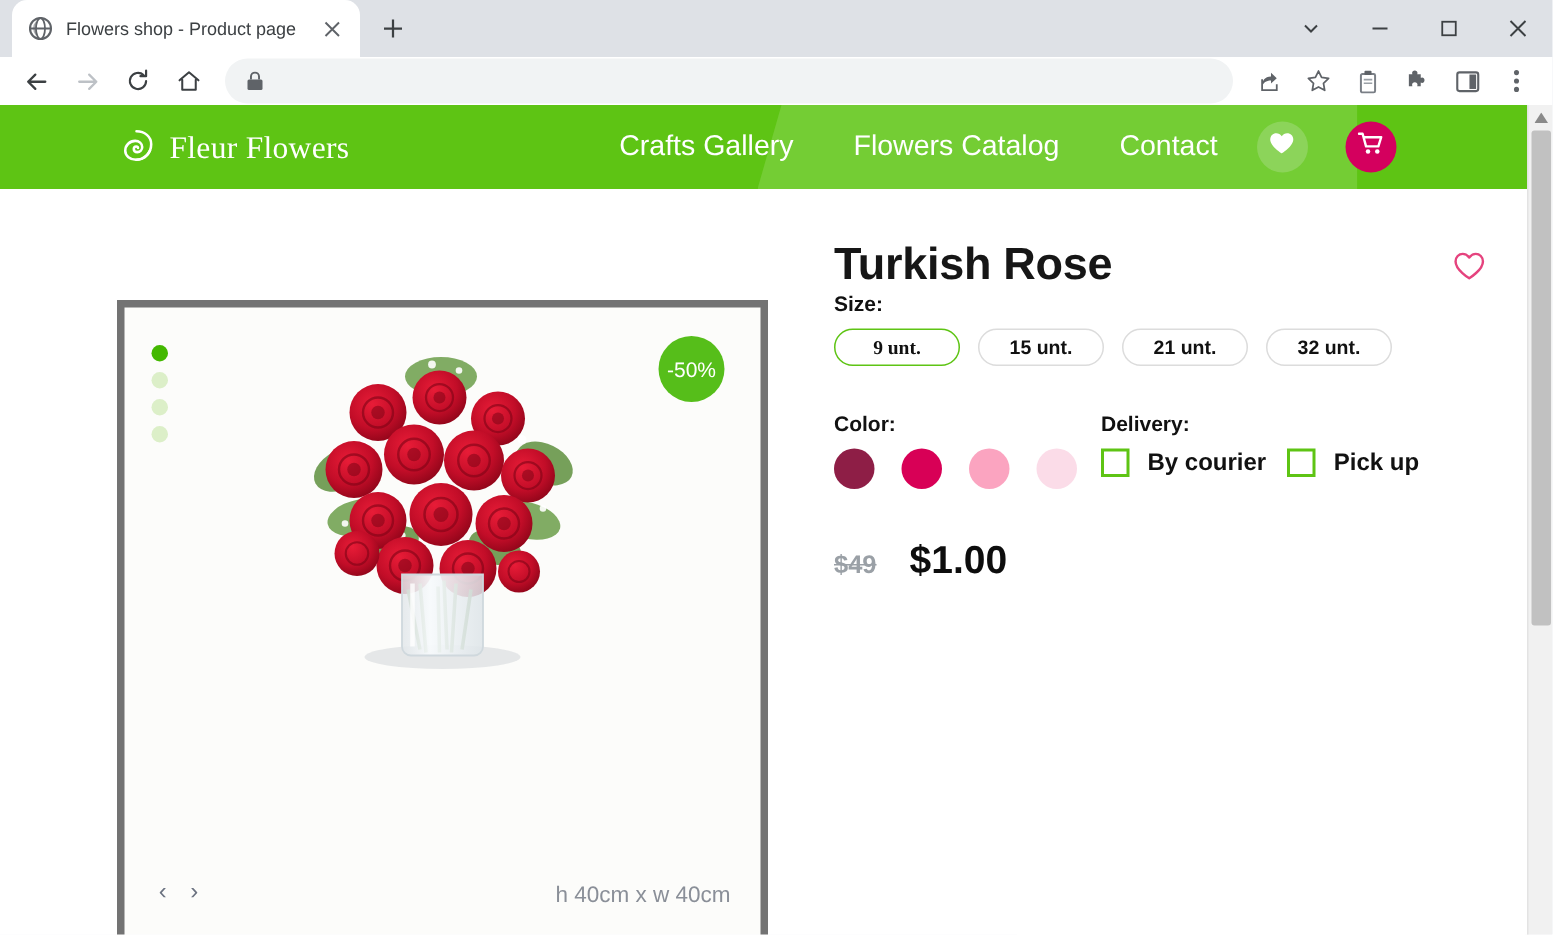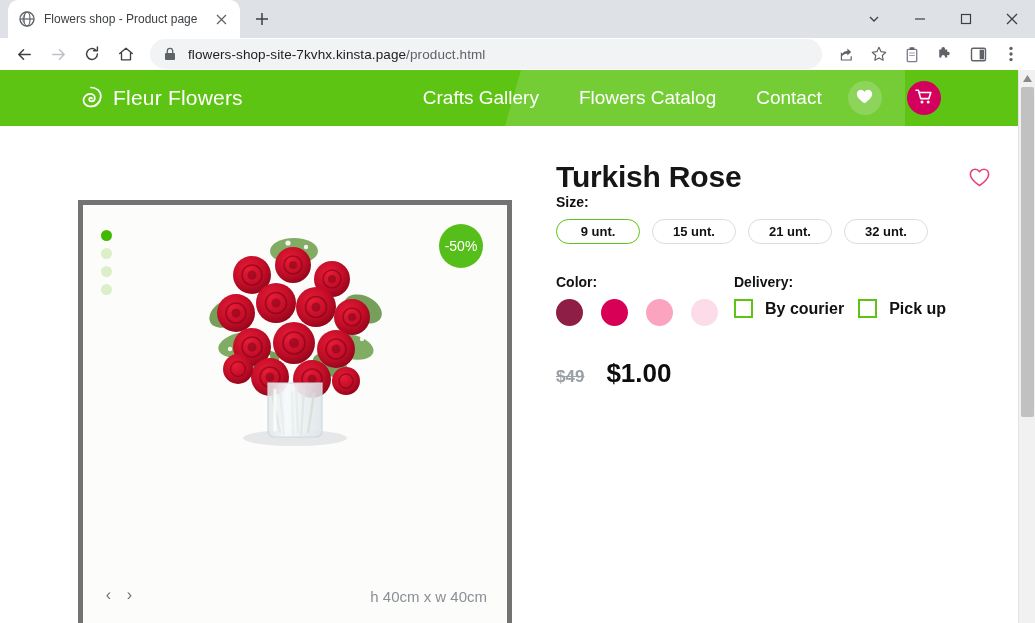--- a/index.html
+++ b/index.html
@@ -43,21 +43,21 @@
 
   
   .site-header { height: 56px; background: #5ec414; position: relative; display: flex; align-items: center; }
   .header-slant {
     position: absolute; left: 505px; top: 0; height: 56px; width: 400px;
     background: #74cd34;
     clip-path: polygon(16px 0, 100% 0, 100% 100%, 0 100%);
   }
   .brand { position: relative; display: flex; align-items: center; gap: 9px; margin-left: 78px; z-index: 2; }
   .brand-logo { width: 26px; height: 26px; flex: 0 0 26px; }
-  .brand-name { font-family: Liberation Sans, sans-serif; font-size: 21px; color: #ffffff; letter-spacing: .2px; }
+  .brand-name { font-family: Liberation Serif, serif; font-size: 21px; color: #ffffff; letter-spacing: .2px; }
   .nav { position: relative; z-index: 2; display: flex; align-items: center; gap: 40px; margin-left: 180px; }
   .nav a { font-size: 19px; color: #ffffff; text-decoration: none; white-space: nowrap; }
   .icon-btn-circle {
     width: 34px; height: 34px; border-radius: 50%; display: flex;
     align-items: center; justify-content: center; position: relative; z-index: 2;
   }
   .fav-circle { background: #8cd45a; margin-left: 26px; }
   .cart-circle { background: #d4005e; margin-left: 25px; }
 
   
@@ -83,21 +83,21 @@
   .title-row { display: flex; align-items: flex-start; justify-content: space-between; padding-right: 28px; }
   .ptitle { font-size: 30px; font-weight: bold; color: #161616; letter-spacing: -.2px; }
   .heart-outline { margin-top: 8px; }
   .flabel { font-size: 14px; font-weight: bold; color: #111; margin: 0 0 9px 0; }
   .sizes { display: flex; gap: 12px; margin-bottom: 30px; }
   .pill {
     min-width: 84px; height: 25px; border-radius: 14px; border: 1.5px solid #dcdcdc;
     background: #fff; display: flex; align-items: center; justify-content: center;
     font-size: 13px; font-weight: bold; color: #111; padding: 0 12px;
   }
-  .pill.selected { border-color: #5ec414; }
+  .pill.selected { border-color: #5ec414; font-family: Liberation Serif, serif; }
   .opts-row { display: flex; }
   .colorcol { width: 178px; }
   .swatches { display: flex; gap: 18px; }
   .swatch { width: 27px; height: 27px; border-radius: 50%; }
   .delivery-opts { display: flex; align-items: center; gap: 14px; }
   .cb-wrap { display: flex; align-items: center; gap: 12px; }
   .cbox { width: 19px; height: 19px; border: 2px solid #5ec414; background: #fff; flex: 0 0 19px; }
   .cb-label { font-size: 16px; font-weight: bold; color: #111; white-space: nowrap; }
   .price-row { display: flex; align-items: baseline; gap: 22px; margin-top: 32px; }
   .oldprice { font-size: 17px; font-weight: bold; color: #9aa0a6; text-decoration: line-through; }
@@ -182,21 +182,20 @@
           <path d="M3 9.5L10 3.5l7 6M5 9v7.5h10V9" fill="none" stroke="#3c4043" stroke-width="1.5" stroke-linecap="round" stroke-linejoin="round"></path>
         </svg>
     </div>
     <div class="omnibox">
       <span class="lock-icon">
         <svg width="12" height="14" viewBox="0 0 12 14">
           <rect x="1" y="6" width="10" height="7" rx="1" fill="#5f6368"></rect>
           <path d="M3.3 6V4.1a2.7 2.7 0 0 1 5.4 0V6" fill="none" stroke="#5f6368" stroke-width="1.3"></path>
         </svg>
       </span>
-      <span class="url"><span>flowers-shop-site-7kvhx.kinsta.page</span><span class="path">/product.html</span></span>
     </div>
     <div class="tb-right">
       <div class="tb-btn">
         <svg width="17" height="17" viewBox="0 0 20 20">
           <path d="M11 3l4.5 4.2L11 11.3V9c-4 0-6 1.8-7 4.5C4 9 6 6.2 11 5.9z" fill="#5f6368"></path>
           <path d="M4 8v8.5h11.5V12" fill="none" stroke="#5f6368" stroke-width="1.4"></path>
         </svg>
       </div>
       <div class="tb-btn">
         <svg width="18" height="18" viewBox="0 0 20 20">

